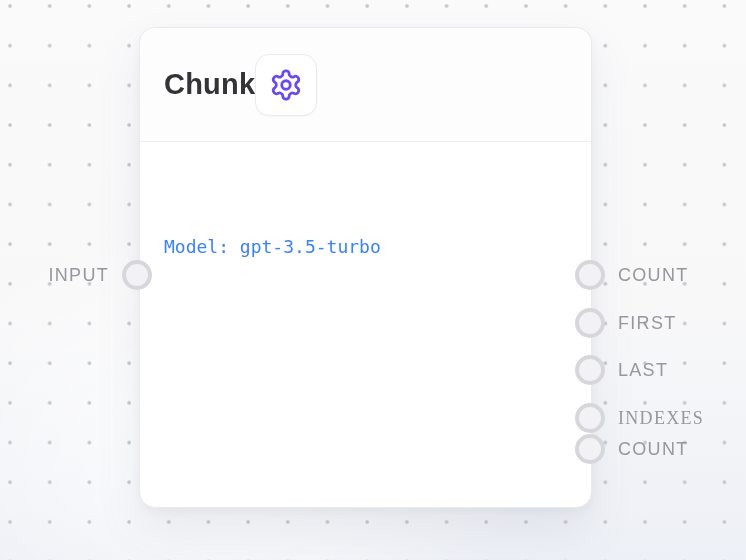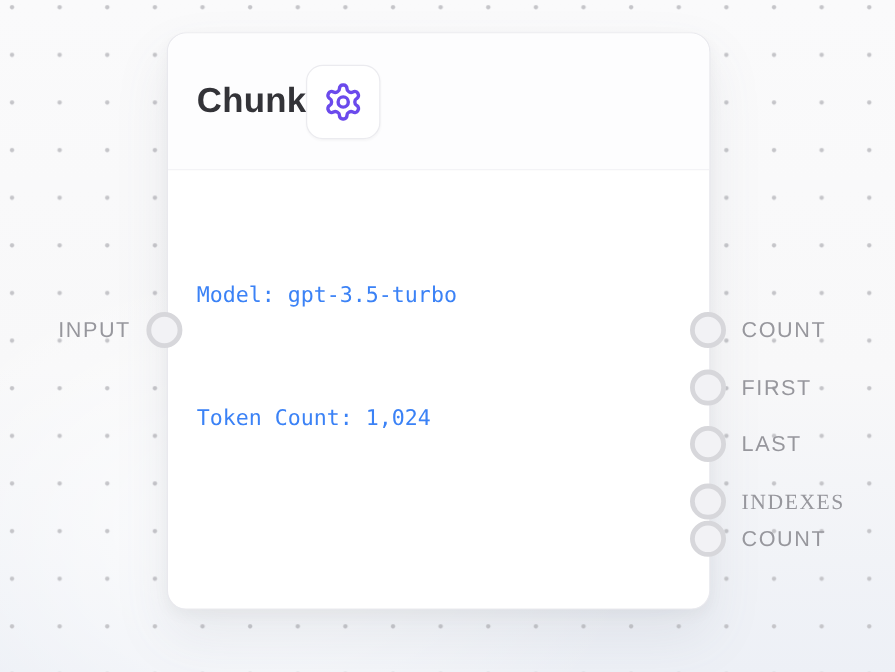--- a/index.html
+++ b/index.html
@@ -125,21 +125,20 @@
       <button class="settings-btn">
         <svg viewBox="0 0 24 24" aria-hidden="true">
           <path d="M12.22 2h-.44a2 2 0 0 0-2 2v.18a2 2 0 0 1-1 1.73l-.43.25a2 2 0 0 1-2 0l-.15-.08a2 2 0 0 0-2.73.73l-.22.38a2 2 0 0 0 .73 2.73l.15.1a2 2 0 0 1 1 1.72v.51a2 2 0 0 1-1 1.74l-.15.09a2 2 0 0 0-.73 2.73l.22.38a2 2 0 0 0 2.73.73l.15-.08a2 2 0 0 1 2 0l.43.25a2 2 0 0 1 1 1.73V20a2 2 0 0 0 2 2h.44a2 2 0 0 0 2-2v-.18a2 2 0 0 1 1-1.73l.43-.25a2 2 0 0 1 2 0l.15.08a2 2 0 0 0 2.73-.73l.22-.39a2 2 0 0 0-.73-2.73l-.15-.08a2 2 0 0 1-1-1.74v-.5a2 2 0 0 1 1-1.74l.15-.09a2 2 0 0 0 .73-2.73l-.22-.38a2 2 0 0 0-2.73-.73l-.15.08a2 2 0 0 1-2 0l-.43-.25a2 2 0 0 1-1-1.73V4a2 2 0 0 0-2-2z"></path>
           <circle cx="12" cy="12" r="3"></circle>
         </svg>
       </button>
     </div>
 
     <div class="node-body">
       <div>Model: gpt-3.5-turbo</div>
-      <div>Token Count: 1,024</div>
     </div>
   </div>
 
   <div class="port port-input">
     <span class="port-label">INPUT</span>
     <span class="port-handle"></span>
   </div>
 
   <div class="port port-out-0">
     <span class="port-handle"></span>

